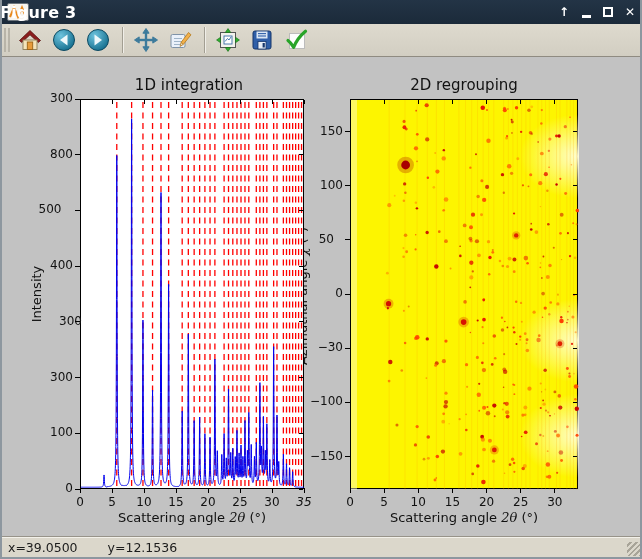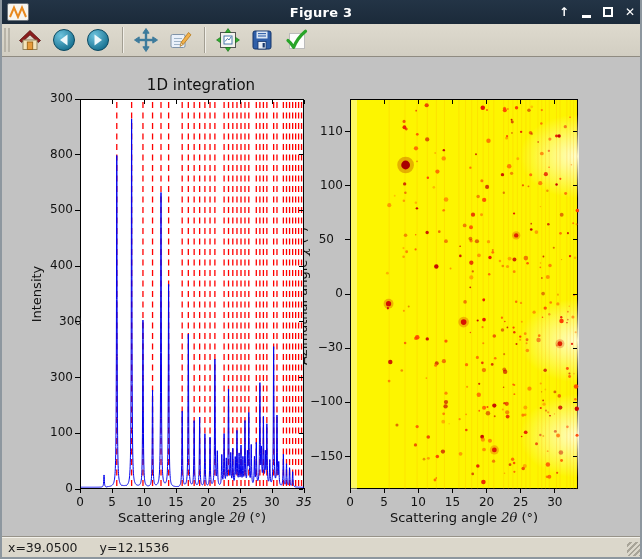--- a/index.html
+++ b/index.html
@@ -12,22 +12,22 @@
   }
   
   .titlebar{
     position:absolute;left:-2px;top:0;width:642px;height:24px;
     background:linear-gradient(#233446,#1b2a3a);
     display:flex;align-items:center;
   }
   .app-icon{position:absolute;left:7px;top:3px;width:22px;height:18px;
     background:#f7f5ef;border:1px solid #6d767e;border-radius:2px;
     display:flex;align-items:center;justify-content:center;}
-  .win-title{position:absolute;left:0;width:100%;text-align:center;
-    color:#ffffff;font-weight:bold;font-size:13px;letter-spacing:.2px;}
+  .win-title{position:absolute;left:0;width:100%;text-align:left;
+    color:#ffffff;font-weight:bold;font-size:16px;letter-spacing:.2px;}
   .win-controls{position:absolute;right:4px;top:0;height:24px;display:flex;align-items:center;gap:6px;}
   .wbtn{width:16px;height:18px;color:#fff;font-weight:bold;font-size:12px;
     display:flex;align-items:center;justify-content:center;cursor:default;}
   .minbar{display:block;width:9px;height:3px;background:#fff;margin-top:9px;}
   .maxbox{display:block;width:10px;height:10px;border:2px solid #fff;}
   
   .toolbar{
     position:absolute;left:-2px;top:24px;width:642px;height:33px;
     background:linear-gradient(#dedace,#d2cec2);
     border-bottom:1px solid #8f8b81;
@@ -36,21 +36,21 @@
   .tgrip{width:6px;height:24px;margin:0 4px 0 0;
     border-left:2px solid #b8b4a8;border-right:2px solid #b8b4a8;}
   .tbtn{width:30px;height:30px;border:none;background:transparent;padding:2px;margin:0 2px;}
   .tsep{width:2px;height:26px;background:#a29e92;border-right:1px solid #f0eee8;margin:0 6px;}
   
   .canvas{position:absolute;left:-2px;top:58px;width:642px;height:478px;background:#c2c2c2;}
   .axes{position:absolute;border:1px solid #000;}
   #ax1{left:80px;top:41px;width:224px;height:390px;background:#ffffff;}
   #ax2{left:350px;top:41px;width:228px;height:390px;background:#fdf500;}
   .plot-title{position:absolute;top:18px;font-size:15px;color:#111;text-align:center;}
-  #t1{left:89px;width:224px;}
+  #t1{left:77px;width:224px;}
   #t2{left:350px;width:228px;}
   .xlabel{position:absolute;top:452px;font-size:13px;color:#111;text-align:center;white-space:nowrap;}
   #xl1{left:80px;width:224px;}
   #xl2{left:350px;width:228px;}
   .math{font-style:italic;font-family:"DejaVu Serif",serif;}
   .ylabel{position:absolute;font-size:13px;color:#111;white-space:nowrap;
     transform:translate(-50%,-50%) rotate(-90deg);}
   #yl1{left:36px;top:236px;}
   #yl2{left:302px;top:238px;}
   .ticklab{position:absolute;font-size:12px;color:#111;}
@@ -58,21 +58,21 @@
   .ytl{width:46px;text-align:right;}
   .tickmark{position:absolute;background:#000;}
   
   .statusbar{
     position:absolute;left:-2px;top:536px;width:642px;height:21px;
     background:#dbd7cb;border-top:1px solid #979389;
     box-shadow:inset 0 1px 0 #f3f1ea;
     display:flex;align-items:center;font-size:12.5px;color:#1c1c1c;
   }
   .coord-x{margin-left:8px;}
-  .coord-y{margin-left:22px;}
+  .coord-y{margin-left:30px;}
   .resize-grip{position:absolute;right:1px;bottom:1px;width:14px;height:14px;
     background:repeating-linear-gradient(135deg,transparent 0 2px,#a8a498 2px 4px);}
   svg{display:block;}
 </style>
 </head>
 <body>
 
 <div class="window">
 
   <div class="titlebar">
@@ -183,20 +183,21 @@
     <button class="tbtn">
       <svg width="24" height="24" viewBox="0 0 24 24">
         <rect x="5.5" y="5.5" width="15" height="15" fill="#fdfdfd" stroke="#bcbcbc"></rect>
         <path d="M4 12.5 C6 14,8.3 16.8,9.6 19.3 C12 13.5,16.3 7.5,21.5 3.2" fill="none" stroke="#28a428" stroke-width="3.2" stroke-linecap="round" stroke-linejoin="round"></path>
       </svg>
     </button>
   </div>
 
   <div class="canvas">
     <div class="plot-title" id="t1">1D integration</div>
+    <div class="plot-title" id="t2">2D regrouping</div>
 
     <div class="ylabel" id="yl1">Intensity</div>
     <div class="ylabel" id="yl2"><span>Azimuthal angle </span><span class="math">χ</span><span> (°)</span></div>
 
     <div class="axes" id="ax1">
         <svg width="224" height="390" viewBox="0 0 224 390">
           <line x1="35.775999999999996" x2="35.775999999999996" y1="2" y2="388" stroke="#ff0000" stroke-width="1.3" stroke-dasharray="6,4.5"></line>
           <line x1="50.624" x2="50.624" y1="2" y2="388" stroke="#ff0000" stroke-width="1.3" stroke-dasharray="6,4.5"></line>
           <line x1="61.952" x2="61.952" y1="2" y2="388" stroke="#ff0000" stroke-width="1.3" stroke-dasharray="6,4.5"></line>
           <line x1="71.55199999999999" x2="71.55199999999999" y1="2" y2="388" stroke="#ff0000" stroke-width="1.3" stroke-dasharray="6,4.5"></line>
@@ -625,21 +626,21 @@
       <i class="tickmark" style="left: 299px; top: 374.786px; width: 4px; height: 1px;"></i>
       <span class="ticklab ytl" style="left: 27px; top: 311.571px;">300</span>
       <i class="tickmark" style="left: 75px; top: 319.071px; width: 5px; height: 1px;"></i>
       <i class="tickmark" style="left: 299px; top: 319.071px; width: 4px; height: 1px;"></i>
       <span class="ticklab ytl" style="left: 36px; top: 255.857px;">300</span>
       <i class="tickmark" style="left: 75px; top: 263.357px; width: 5px; height: 1px;"></i>
       <i class="tickmark" style="left: 299px; top: 263.357px; width: 4px; height: 1px;"></i>
       <span class="ticklab ytl" style="left: 27px; top: 200.143px;">400</span>
       <i class="tickmark" style="left: 75px; top: 207.643px; width: 5px; height: 1px;"></i>
       <i class="tickmark" style="left: 299px; top: 207.643px; width: 4px; height: 1px;"></i>
-      <span class="ticklab ytl" style="left: 27px; top: 144.429px;">500</span>
+      <span class="ticklab ytl" style="left: 27px; top: 144.429px; text-align: center;">500</span>
       <i class="tickmark" style="left: 75px; top: 151.929px; width: 5px; height: 1px;"></i>
       <i class="tickmark" style="left: 299px; top: 151.929px; width: 4px; height: 1px;"></i>
       <span class="ticklab ytl" style="left: 27px; top: 88.7143px;">800</span>
       <i class="tickmark" style="left: 75px; top: 96.2143px; width: 5px; height: 1px;"></i>
       <i class="tickmark" style="left: 299px; top: 96.2143px; width: 4px; height: 1px;"></i>
       <span class="ticklab ytl" style="left: 27px; top: 33px;">300</span>
       <i class="tickmark" style="left: 75px; top: 40.5px; width: 5px; height: 1px;"></i>
       <i class="tickmark" style="left: 299px; top: 40.5px; width: 4px; height: 1px;"></i>
       <span class="ticklab xtl" style="left: 328px;">0</span>
       <i class="tickmark" style="left: 349.5px; top: 430px; width: 1px; height: 5px;"></i>
@@ -673,21 +674,21 @@
       <i class="tickmark" style="left: 573px; top: 289.667px; width: 4px; height: 1px;"></i>
       <span class="ticklab ytl" style="left: 297px; top: 228px;">0</span>
       <i class="tickmark" style="left: 345px; top: 235.5px; width: 5px; height: 1px;"></i>
       <i class="tickmark" style="left: 573px; top: 235.5px; width: 4px; height: 1px;"></i>
       <span class="ticklab ytl" style="left: 288px; top: 173.833px;">50</span>
       <i class="tickmark" style="left: 345px; top: 181.333px; width: 5px; height: 1px;"></i>
       <i class="tickmark" style="left: 573px; top: 181.333px; width: 4px; height: 1px;"></i>
       <span class="ticklab ytl" style="left: 297px; top: 119.667px;">100</span>
       <i class="tickmark" style="left: 345px; top: 127.167px; width: 5px; height: 1px;"></i>
       <i class="tickmark" style="left: 573px; top: 127.167px; width: 4px; height: 1px;"></i>
-      <span class="ticklab ytl" style="left: 297px; top: 65.5px;">110</span>
+      <span class="ticklab ytl" style="left: 297px; top: 65.5px;">150</span>
       <i class="tickmark" style="left: 345px; top: 73px; width: 5px; height: 1px;"></i>
       <i class="tickmark" style="left: 573px; top: 73px; width: 4px; height: 1px;"></i>
     </div>
 
   <div class="statusbar">
     <span class="coord-x">x=39.0500</span>
     <span class="coord-y">y=12.1536</span>
     <span class="resize-grip"></span>
   </div>
 </div>

